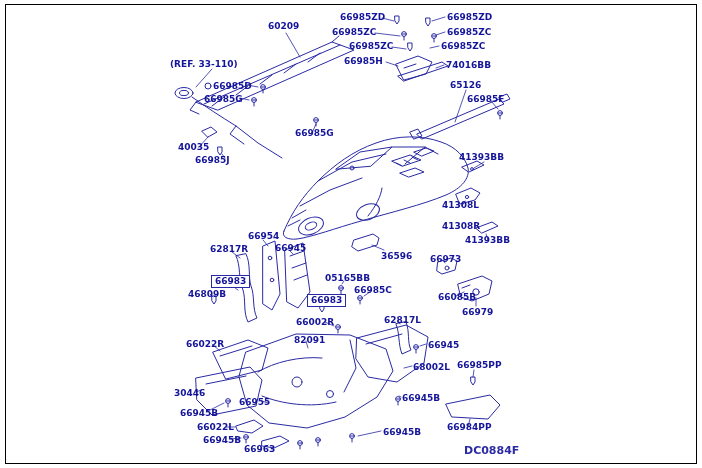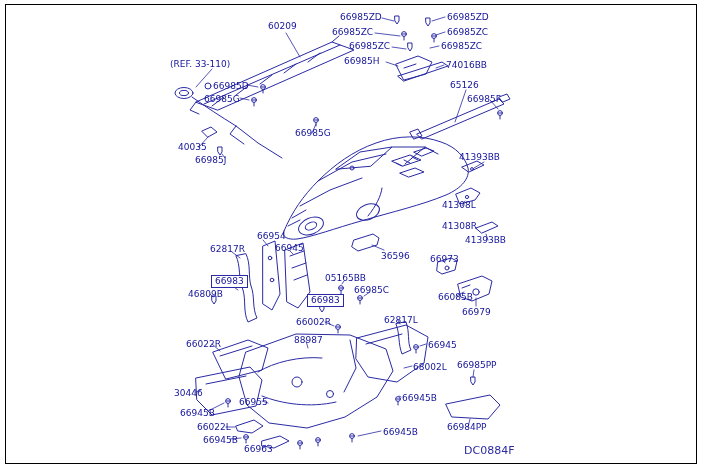--- a/index.html
+++ b/index.html
@@ -3,21 +3,21 @@
 <meta charset="utf-8">
 <style>
   html,body{margin:0;padding:0;background:#e8e8e8;}
   .stage{
     position:relative;width:702px;height:468px;background:#ffffff;
     font-family:"DejaVu Sans","Liberation Sans",sans-serif;overflow:hidden;margin:0 auto;
   }
   .frame{position:absolute;left:5px;top:4px;right:5px;bottom:4px;border:1px solid #000;}
   .art{position:absolute;left:0;top:0;}
   .label{
-    position:absolute;color:#14149a;font-size:9px;font-weight:normal;
+    position:absolute;color:#14149a;font-size:9px;font-weight:bold;
     white-space:nowrap;line-height:11px;letter-spacing:0;
   }
   .label.capsule{border:1px solid #2a2aa4;border-radius:0;padding:0 3px;background:#fff;}
   .label.code{font-size:11px;color:#2a2aa4;}
 </style>
 </head>
 <body>
 
 <div class="stage">
   <div class="frame"></div>
@@ -226,36 +226,36 @@
   <span class="label" style="left:204px;top:94px">66985G</span>
   <span class="label" style="left:450px;top:80px">65126</span>
   <span class="label" style="left:467px;top:94px">66985F</span>
   <span class="label" style="left:295px;top:128px">66985G</span>
   <span class="label" style="left:178px;top:142px">40035</span>
   <span class="label" style="left:195px;top:155px">66985J</span>
   <span class="label" style="left:459px;top:152px">41393BB</span>
   <span class="label" style="left:442px;top:200px">41308L</span>
   <span class="label" style="left:442px;top:221px">41308R</span>
   <span class="label" style="left:465px;top:235px">41393BB</span>
-  <span class="label" style="left:257px;top:231px">66954</span>
+  <span class="label" style="left:248px;top:231px">66954</span>
   <span class="label" style="left:275px;top:243px">66945</span>
   <span class="label" style="left:210px;top:244px">62817R</span>
   <span class="label" style="left:381px;top:251px">36596</span>
   <span class="label" style="left:430px;top:254px">66973</span>
   <span class="label capsule" style="left:211px;top:275px">66983</span>
   <span class="label" style="left:188px;top:289px">46809B</span>
   <span class="label" style="left:325px;top:273px">05165BB</span>
   <span class="label" style="left:354px;top:285px">66985C</span>
   <span class="label" style="left:438px;top:292px">66085B</span>
   <span class="label" style="left:462px;top:307px">66979</span>
   <span class="label capsule" style="left:307px;top:294px">66983</span>
   <span class="label" style="left:296px;top:317px">66002R</span>
   <span class="label" style="left:384px;top:315px">62817L</span>
   <span class="label" style="left:186px;top:339px">66022R</span>
-  <span class="label" style="left:294px;top:335px">88987</span>
+  <span class="label" style="left:294px;top:335px">82091</span>
   <span class="label" style="left:428px;top:340px">66945</span>
   <span class="label" style="left:413px;top:362px">68002L</span>
   <span class="label" style="left:457px;top:360px">66985PP</span>
   <span class="label" style="left:174px;top:388px">30446</span>
   <span class="label" style="left:239px;top:397px">66955</span>
   <span class="label" style="left:402px;top:393px">66945B</span>
   <span class="label" style="left:180px;top:408px">66945B</span>
   <span class="label" style="left:197px;top:422px">66022L</span>
   <span class="label" style="left:203px;top:435px">66945B</span>
   <span class="label" style="left:244px;top:444px">66963</span>

